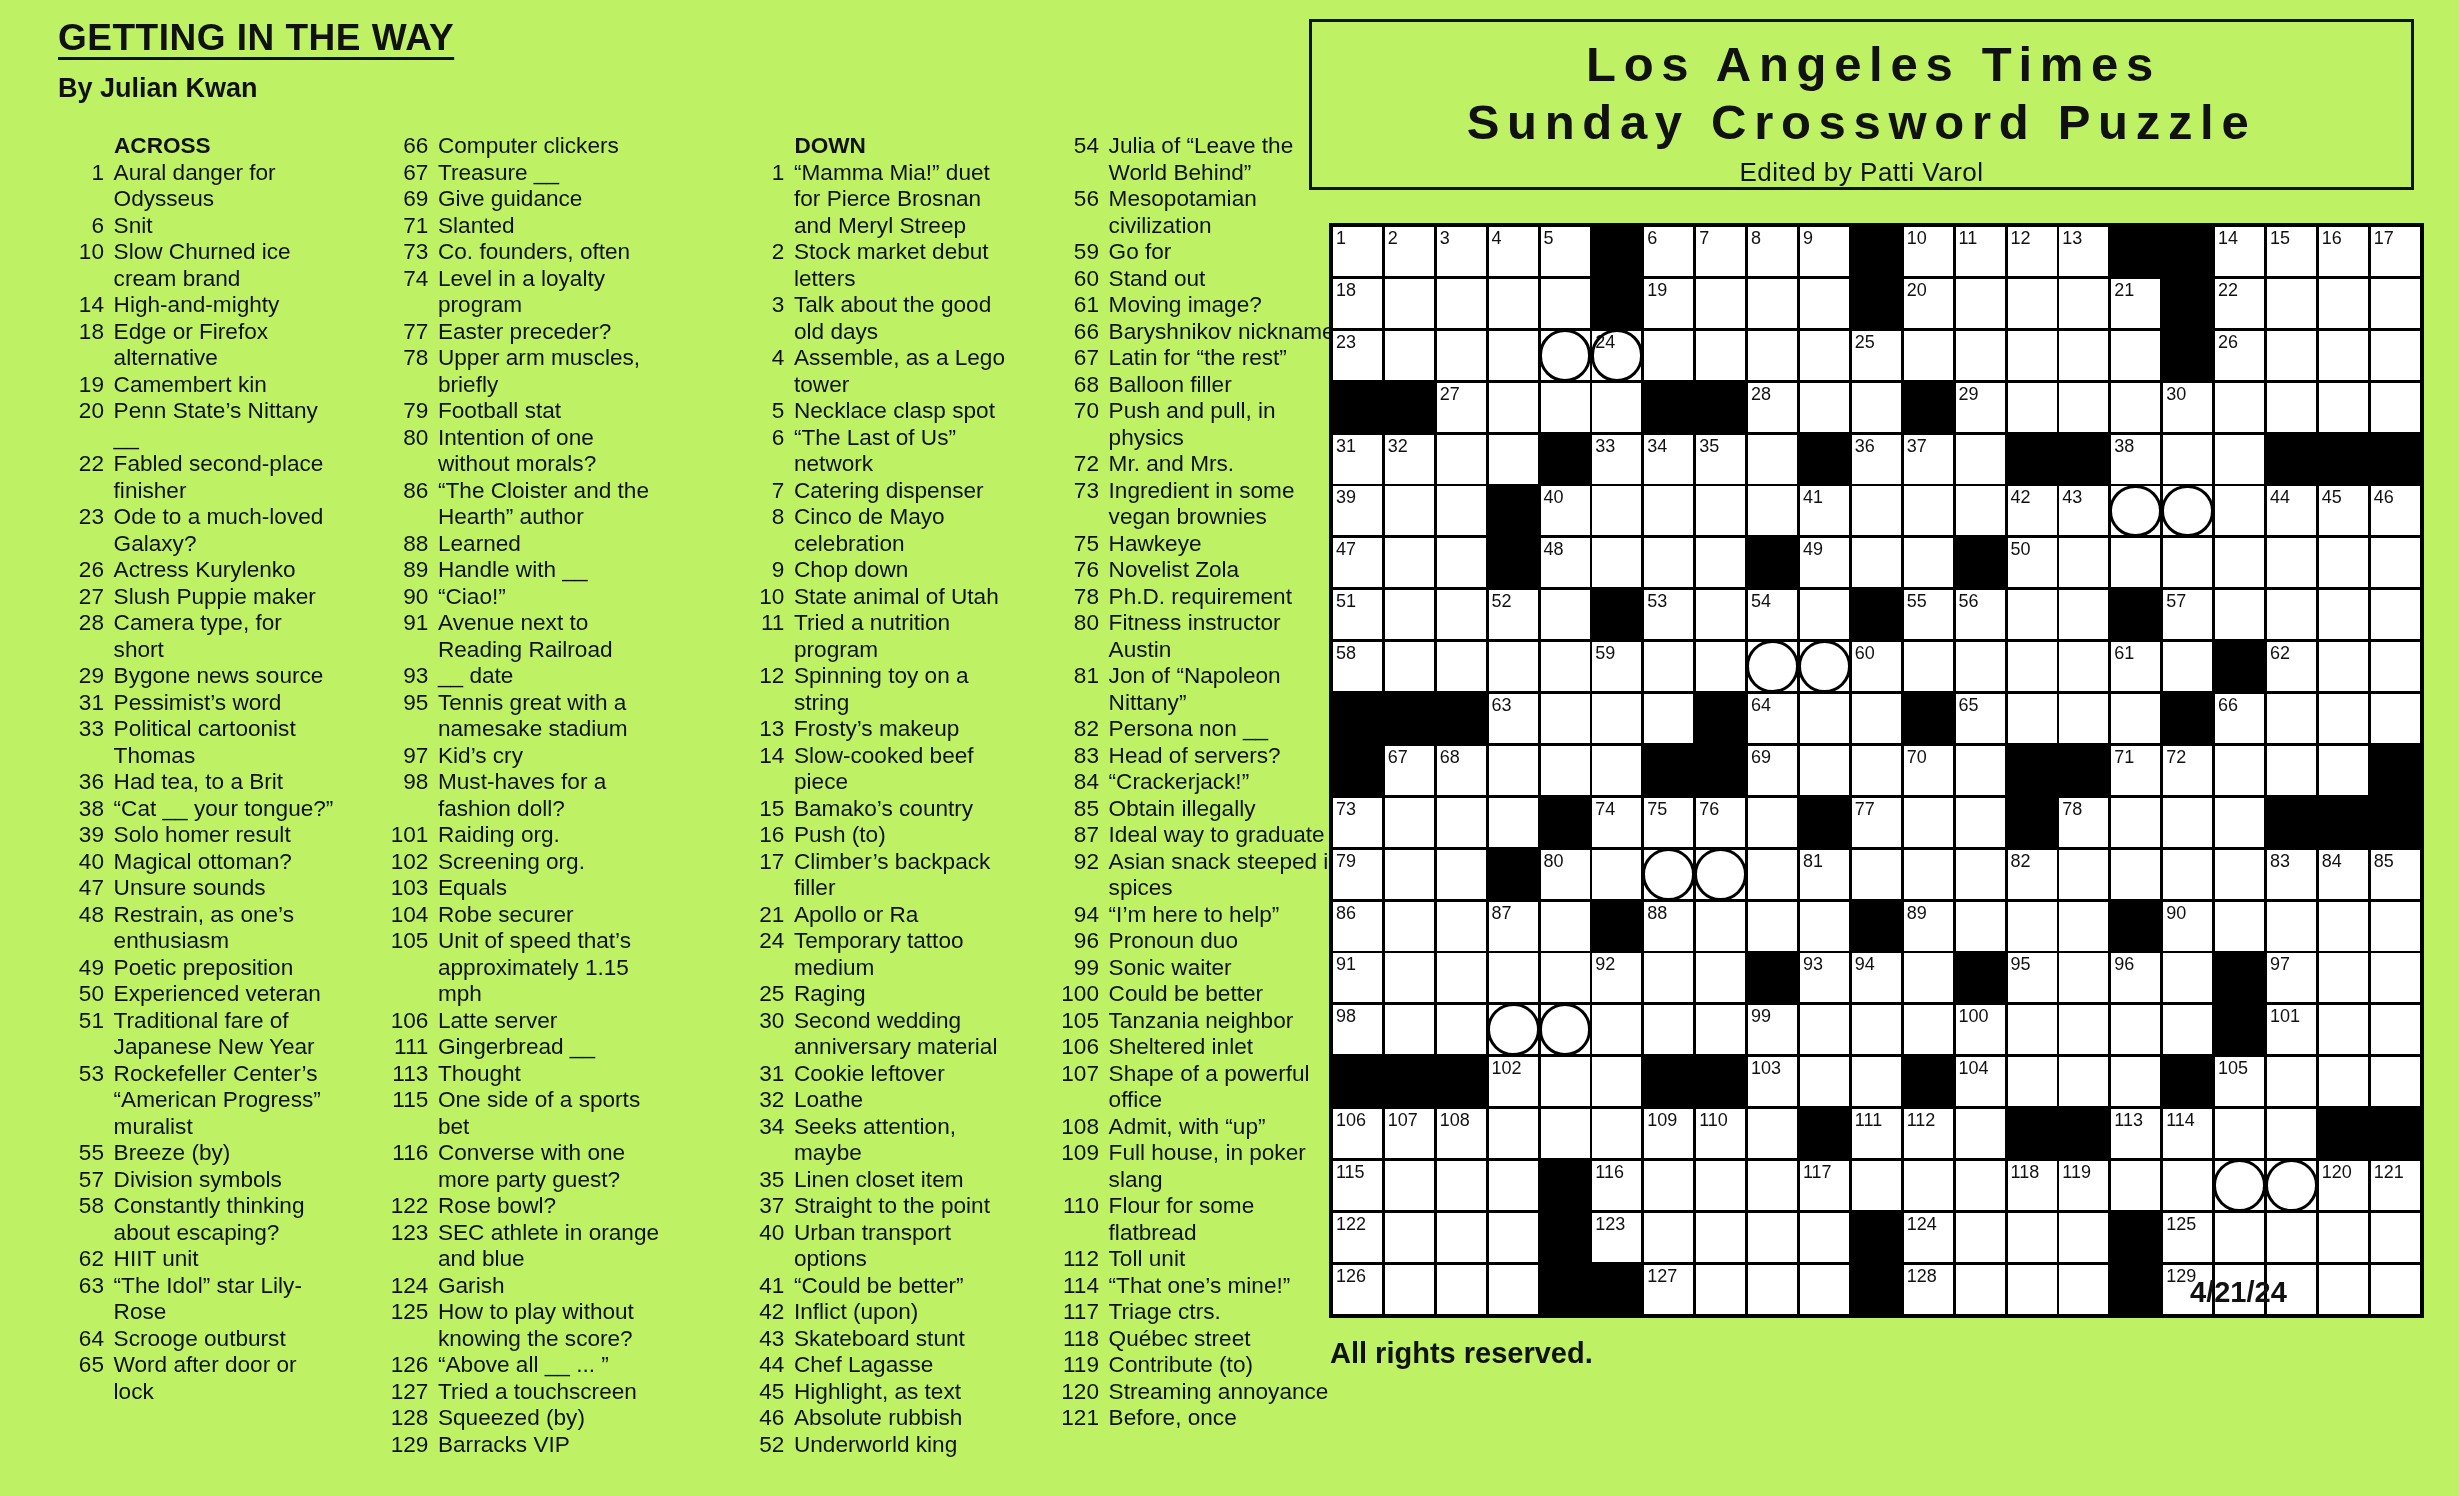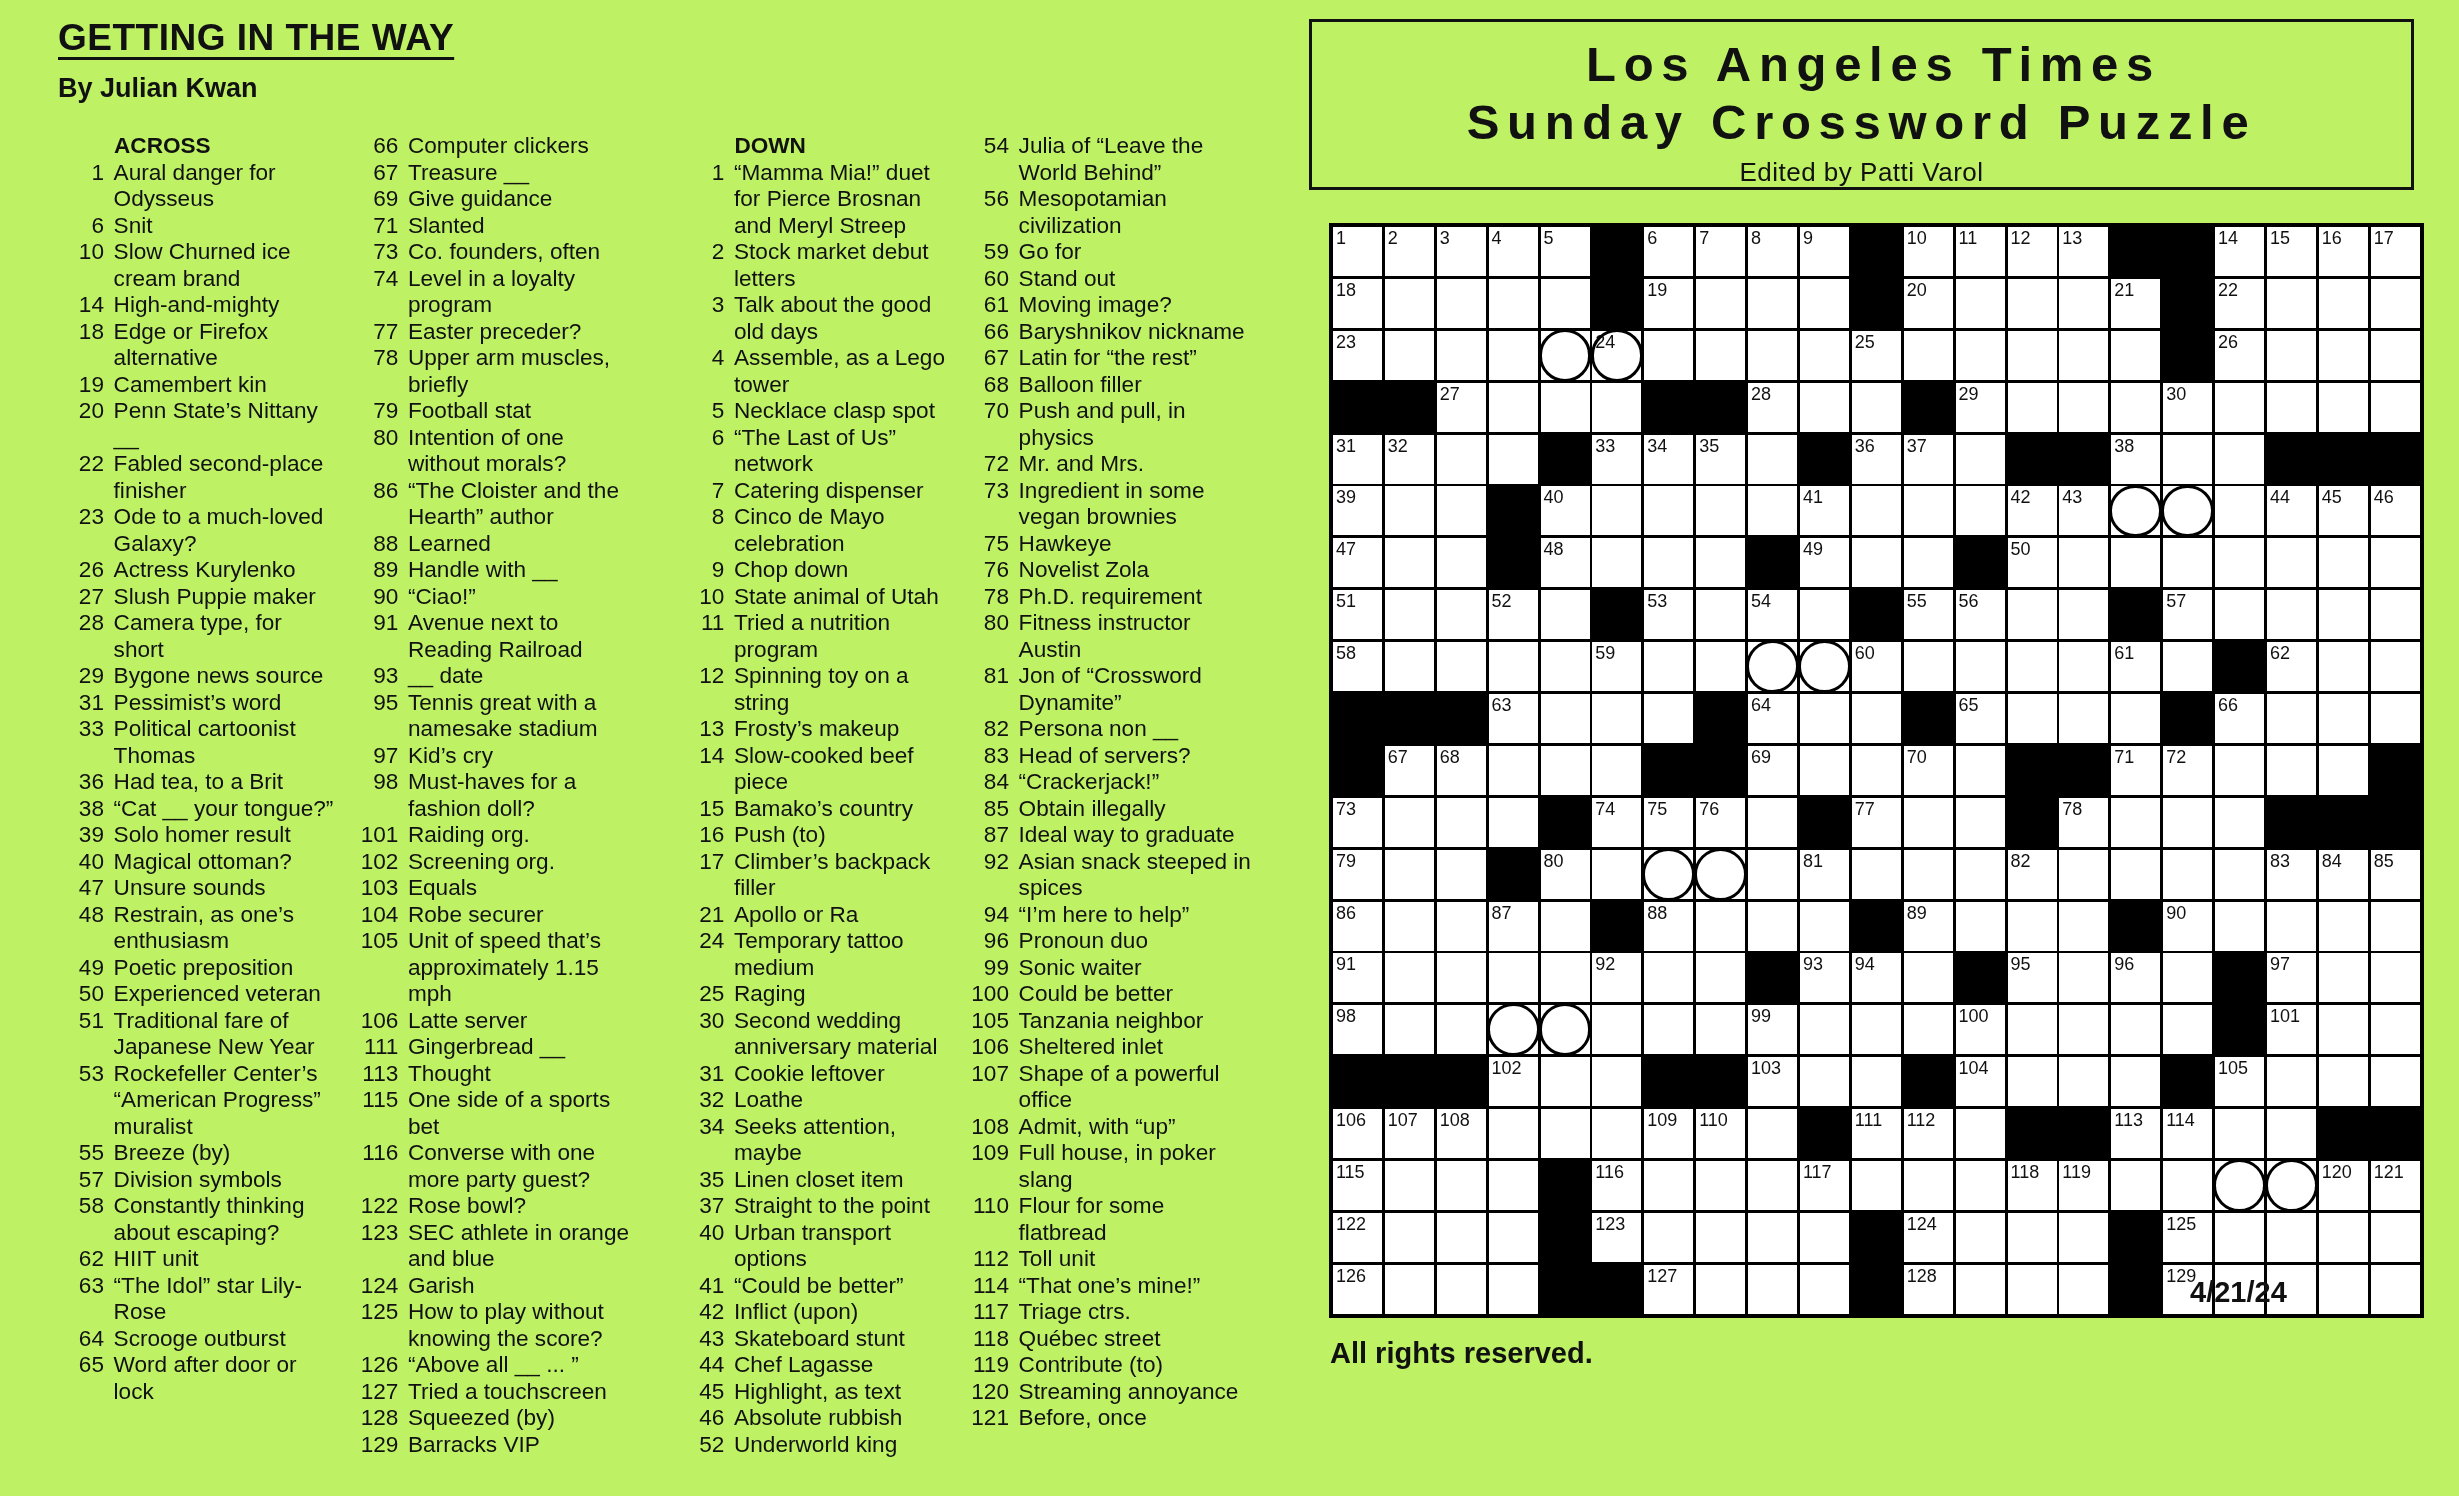--- a/index.html
+++ b/index.html
@@ -3,21 +3,21 @@
 <meta charset="utf-8">
 <style>
   html,body{margin:0;padding:0;background:#fff;}
   .page{position:relative;width:2459px;height:1497px;background:#bef264;color:#111;
         font-family:"Liberation Sans",sans-serif;overflow:hidden;}
   
   .page-title{position:absolute;left:58px;top:17.3px;font-size:37px;font-weight:bold;
               letter-spacing:0.5px;text-decoration:underline;text-decoration-thickness:2.9px;
               text-underline-offset:6.7px;white-space:nowrap;}
   .byline{position:absolute;left:58px;top:73px;font-size:27px;font-weight:bold;}
-  .clues{position:absolute;left:58px;top:133px;display:flex;}
+  .clues{position:absolute;left:58px;top:133px;display:flex;gap:30px;}
   .clue-col{flex:0 0 auto;}
   .clue-col.c1{width:279px;margin-right:15.4px;}
   .clue-col.c2{width:288px;margin-right:38px;}
   .clue-col.c3{width:275px;margin-right:9.6px;}
   .clue-col.c4{width:288px;}
   .clue-header{font-size:22.6px;font-weight:bold;margin-left:56px;line-height:26.5px;}
   .clue{display:flex;font-size:22.6px;line-height:26.5px;}
   .clue .num{flex:0 0 46px;text-align:right;padding-right:9.6px;}
   .clue .txt{flex:1 1 auto;}
   
@@ -522,21 +522,21 @@
         <div class="clue">
           <div class="num">78</div>
           <div class="txt">Ph.D. requirement</div>
         </div>
         <div class="clue">
           <div class="num">80</div>
           <div class="txt">Fitness instructor Austin</div>
         </div>
         <div class="clue">
           <div class="num">81</div>
-          <div class="txt">Jon of “Crossword Dynamite”</div>
+          <div class="txt">Jon of “Napoleon Nittany”</div>
         </div>
         <div class="clue">
           <div class="num">82</div>
           <div class="txt">Persona non __</div>
         </div>
         <div class="clue">
           <div class="num">83</div>
           <div class="txt">Head of servers?</div>
         </div>
         <div class="clue">

